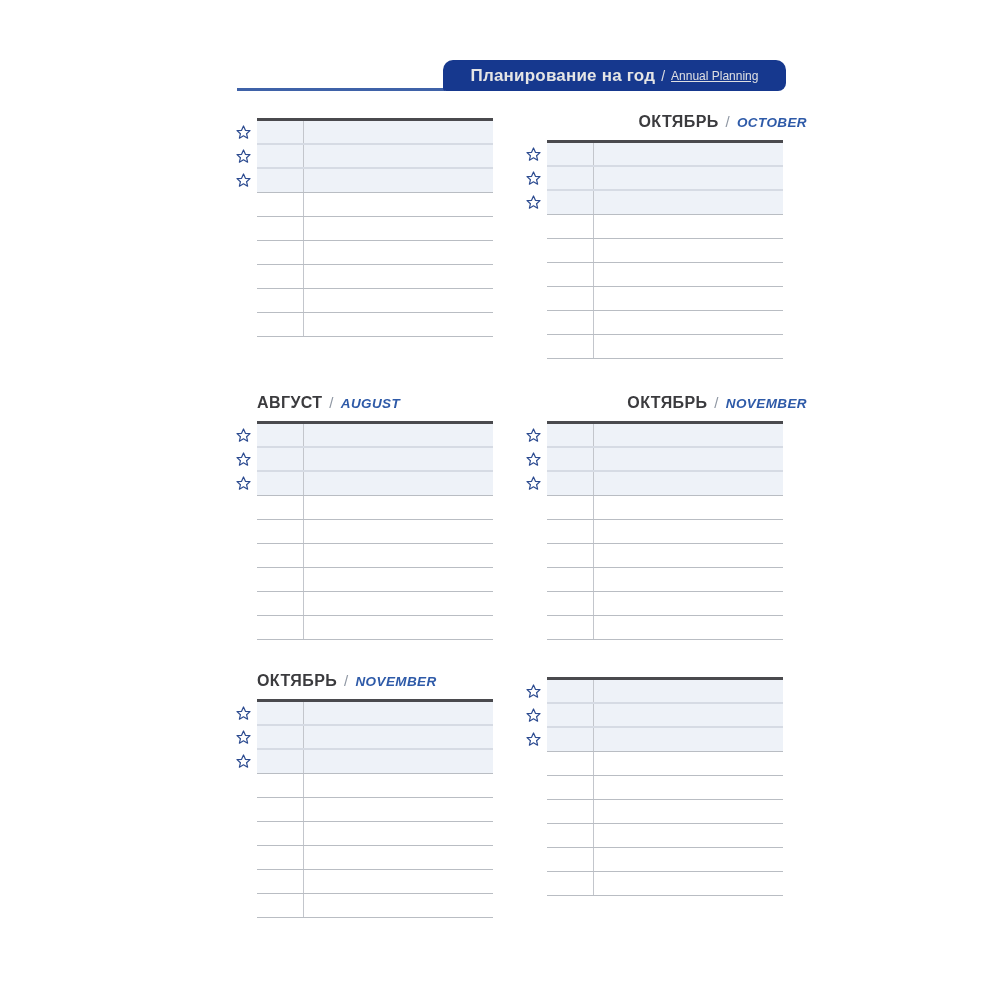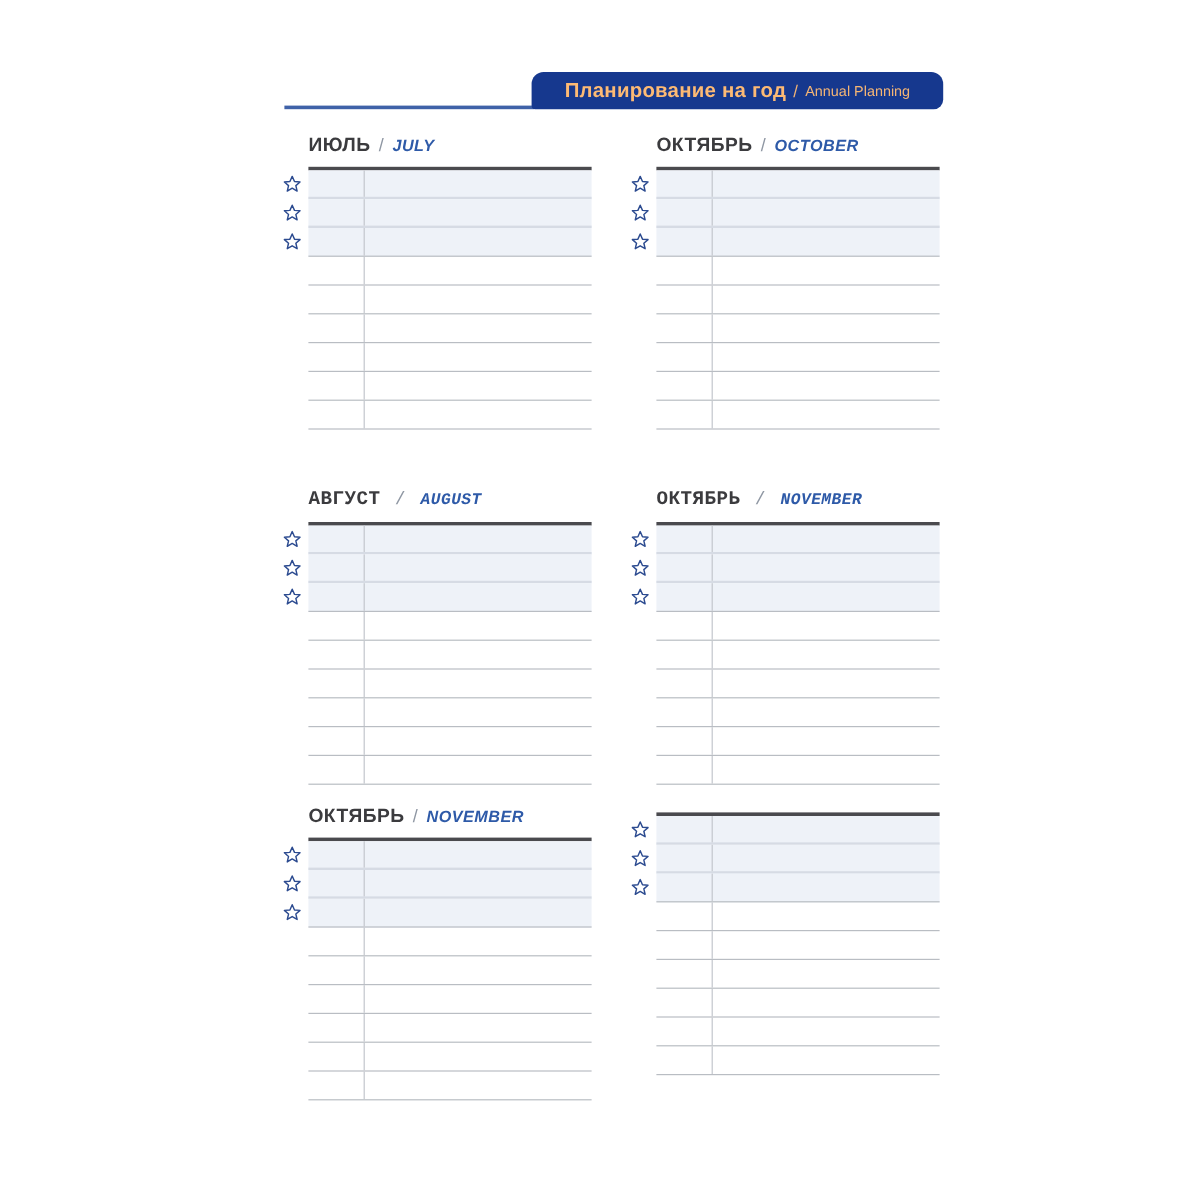--- a/index.html
+++ b/index.html
@@ -13,30 +13,30 @@
   
   .top-rule{
     position:absolute;left:237px;top:88px;width:208px;height:3px;
     background:var(--line-blue);
   }
   .header-box{
     position:absolute;left:443px;top:60px;width:343px;height:31px;
     background:var(--accent);
     border-radius:10px 10px 8px 3px;
     display:flex;align-items:center;justify-content:center;gap:6px;
-    color:#fdba74;white-space:nowrap;
+    color:#e5e5e5;white-space:nowrap;
   }
   .header-box .h-ru{font-size:17px;font-weight:bold;letter-spacing:.2px;}
   .header-box .h-sep{font-size:14px;font-weight:normal;opacity:.95;}
-  .header-box .h-en{font-size:12px;font-weight:normal;opacity:.97;}
+  .header-box .h-en{font-size:12px;font-weight:normal;opacity:.97;text-decoration:underline;}
 
   
   .month{position:absolute;width:260px;}
-  .c1{left:257px;} .c2{left:547px;}
-  .r1{top:111px;} .r2{top:406px;font-family:Liberation Mono, monospace;} .r3{top:670px;}
+  .c1{left:257px;} .c2{left:547px;text-align:right;}
+  .r1{top:111px;} .r2{top:392px;} .r3{top:670px;}
 
   .mtitle{
     margin:0;font-size:16px;line-height:21px;font-weight:bold;
     color:var(--title-dark);letter-spacing:.4px;white-space:nowrap;
   }
   .mtitle .sep{color:var(--sep-gray);font-weight:normal;font-size:15px;padding:0 2px;}
   .mtitle .en{color:var(--en-blue);font-style:italic;font-size:13.5px;letter-spacing:.4px;}
 
   .mtable{
     width:236px;margin-top:7px;border-top:3px solid var(--table-top);
@@ -60,25 +60,20 @@
 
   <div class="top-rule"></div>
 
   <div class="header-box">
     <span class="h-ru">Планирование на год</span>
     <span class="h-sep">/</span>
     <span class="h-en">Annual Planning</span>
   </div>
 
   <section class="month c1 r1">
-    <h2 class="mtitle">
-      <span class="ru">ИЮЛЬ</span>
-      <span class="sep">/</span>
-      <span class="en">JULY</span>
-    </h2>
     <div class="mtable">
         <div>
           <div class="row starred">
             <span class="star"><svg viewBox="0 0 24 24" width="17" height="17">
                 <path d="M12 2.8l2.7 6.1 6.5.5-4.9 4.3 1.5 6.4-5.8-3.4-5.8 3.4 1.5-6.4-4.9-4.3 6.5-.5z"></path>
               </svg></span>
             <div class="cl"></div>
             <div class="cr"></div>
           </div>
           <div class="row starred">

